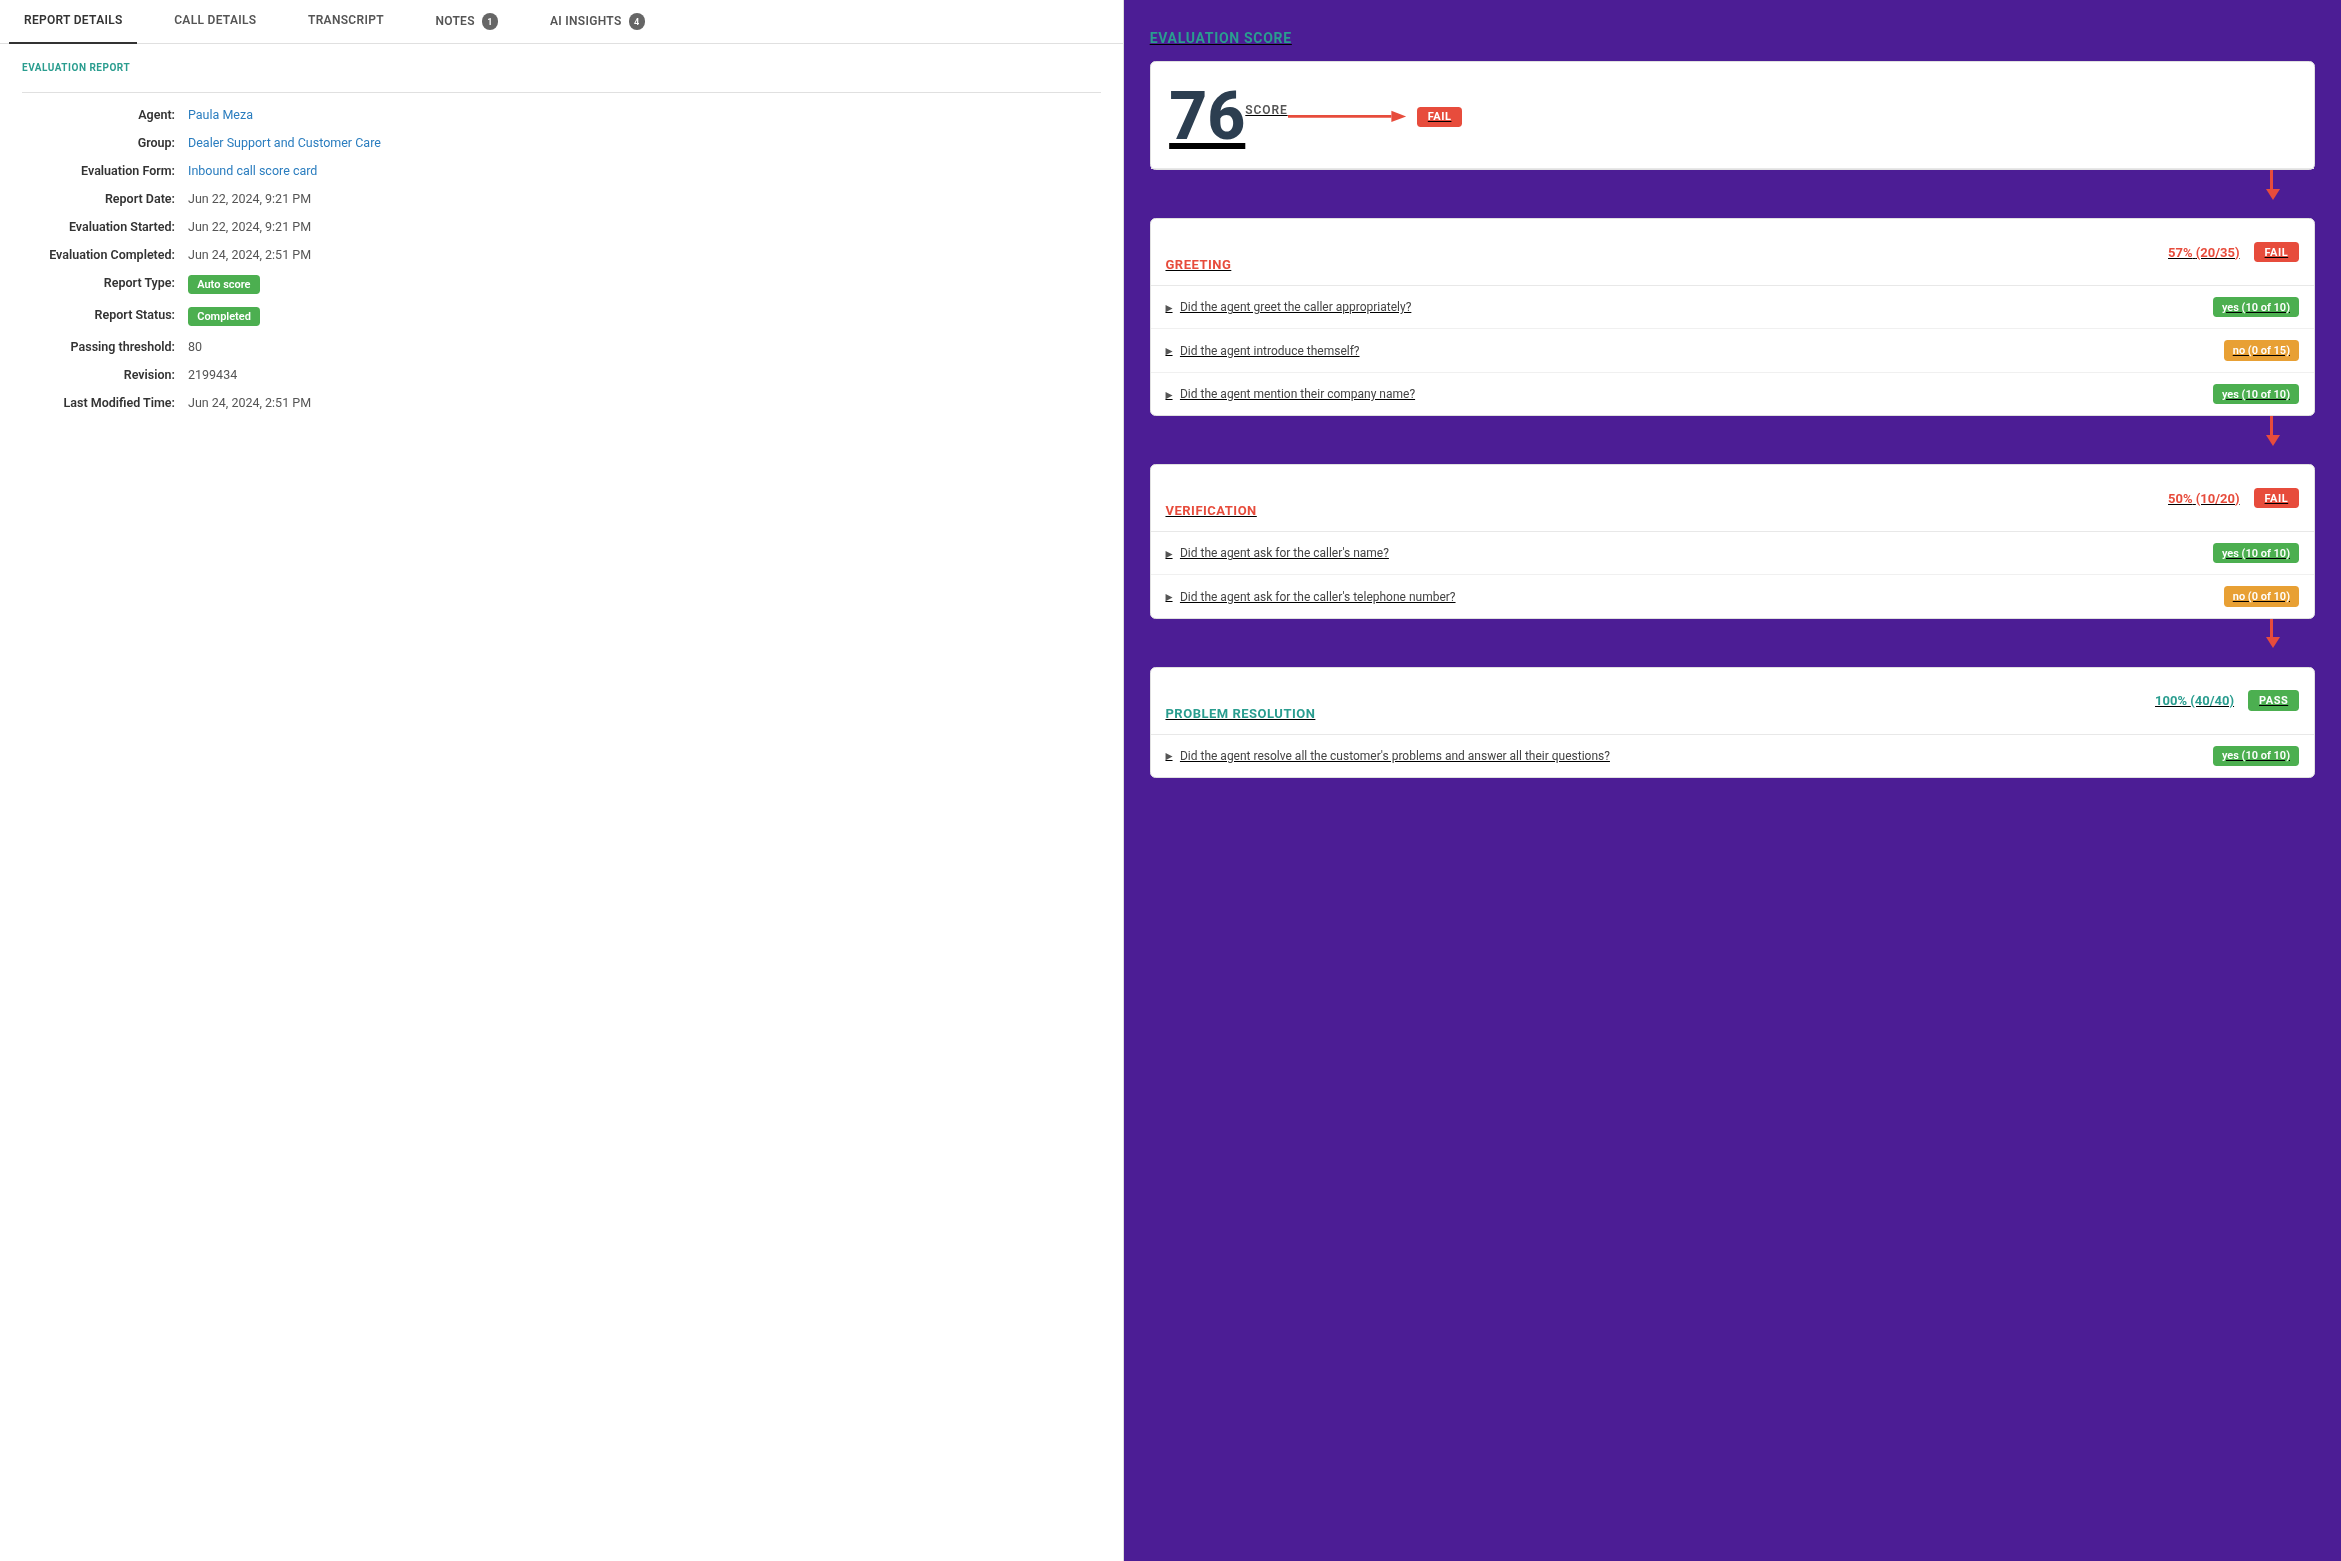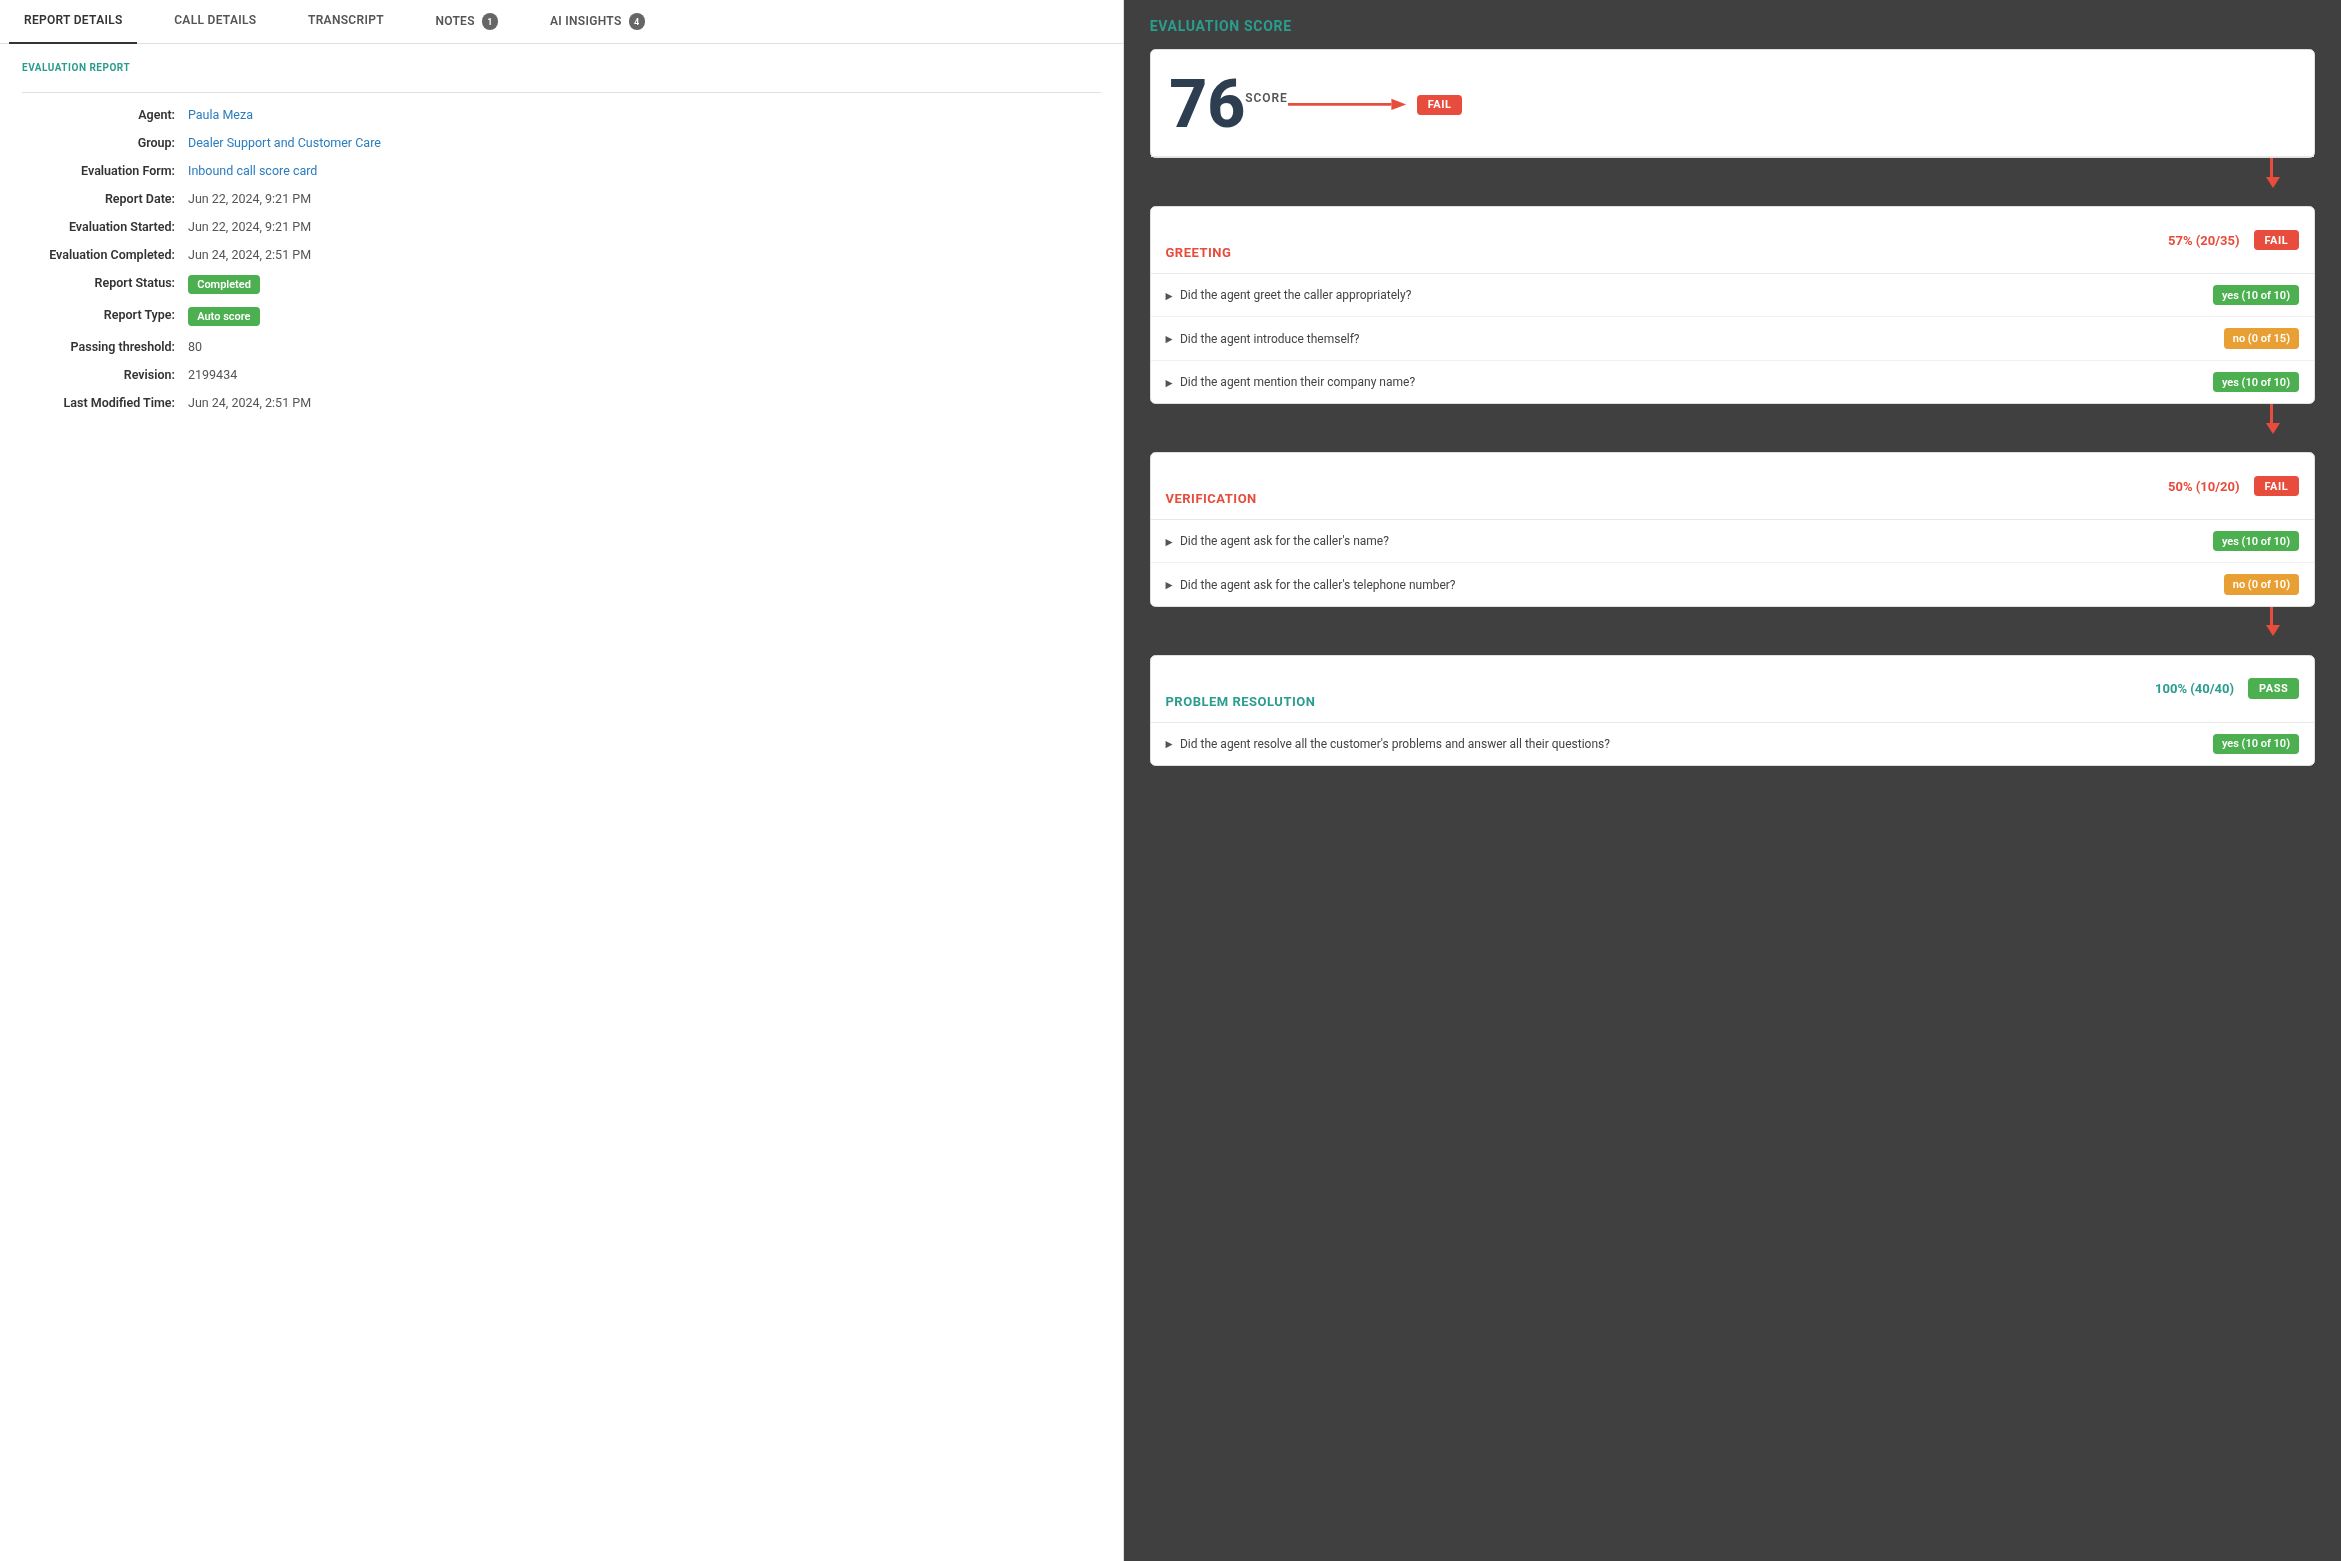--- a/index.html
+++ b/index.html
@@ -12,23 +12,24 @@
 
     .left-panel {
       width: 48%;
       background: #fff;
       border-right: 0.9px solid #ddd;
       padding: 0;
     }
 
     .right-panel {
       width: 52%;
-      background: #404040;
-      padding: 18px 26px;
+      background: #4c1d95;
+      padding: 30px 26px;
       overflow-y: auto;
+      text-decoration: underline;
     }
 
     
     .tabs {
       display: flex;
       flex-wrap: wrap;
       border-bottom: 1.8px solid #e0e0e0;
       padding: 0 9.2px;
       background: #fff;
       gap: 22px;
@@ -368,27 +369,27 @@
       <span class="field-label">Evaluation Started:</span>
       <span class="field-value">Jun 22, 2024, 9:21 PM</span>
     </div>
 
     <div class="field-row">
       <span class="field-label">Evaluation Completed:</span>
       <span class="field-value">Jun 24, 2024, 2:51 PM</span>
     </div>
 
     <div class="field-row">
+      <span class="field-label">Report Type:</span>
+      <span class="badge-auto-score">Auto score</span>
+    </div>
+
+    <div class="field-row">
       <span class="field-label">Report Status:</span>
       <span class="badge-completed">Completed</span>
-    </div>
-
-    <div class="field-row">
-      <span class="field-label">Report Type:</span>
-      <span class="badge-auto-score">Auto score</span>
     </div>
 
     <div class="field-row">
       <span class="field-label">Passing threshold:</span>
       <span class="field-value">80</span>
     </div>
 
     <div class="field-row">
       <span class="field-label">Revision:</span>
       <span class="field-value">2199434</span>

